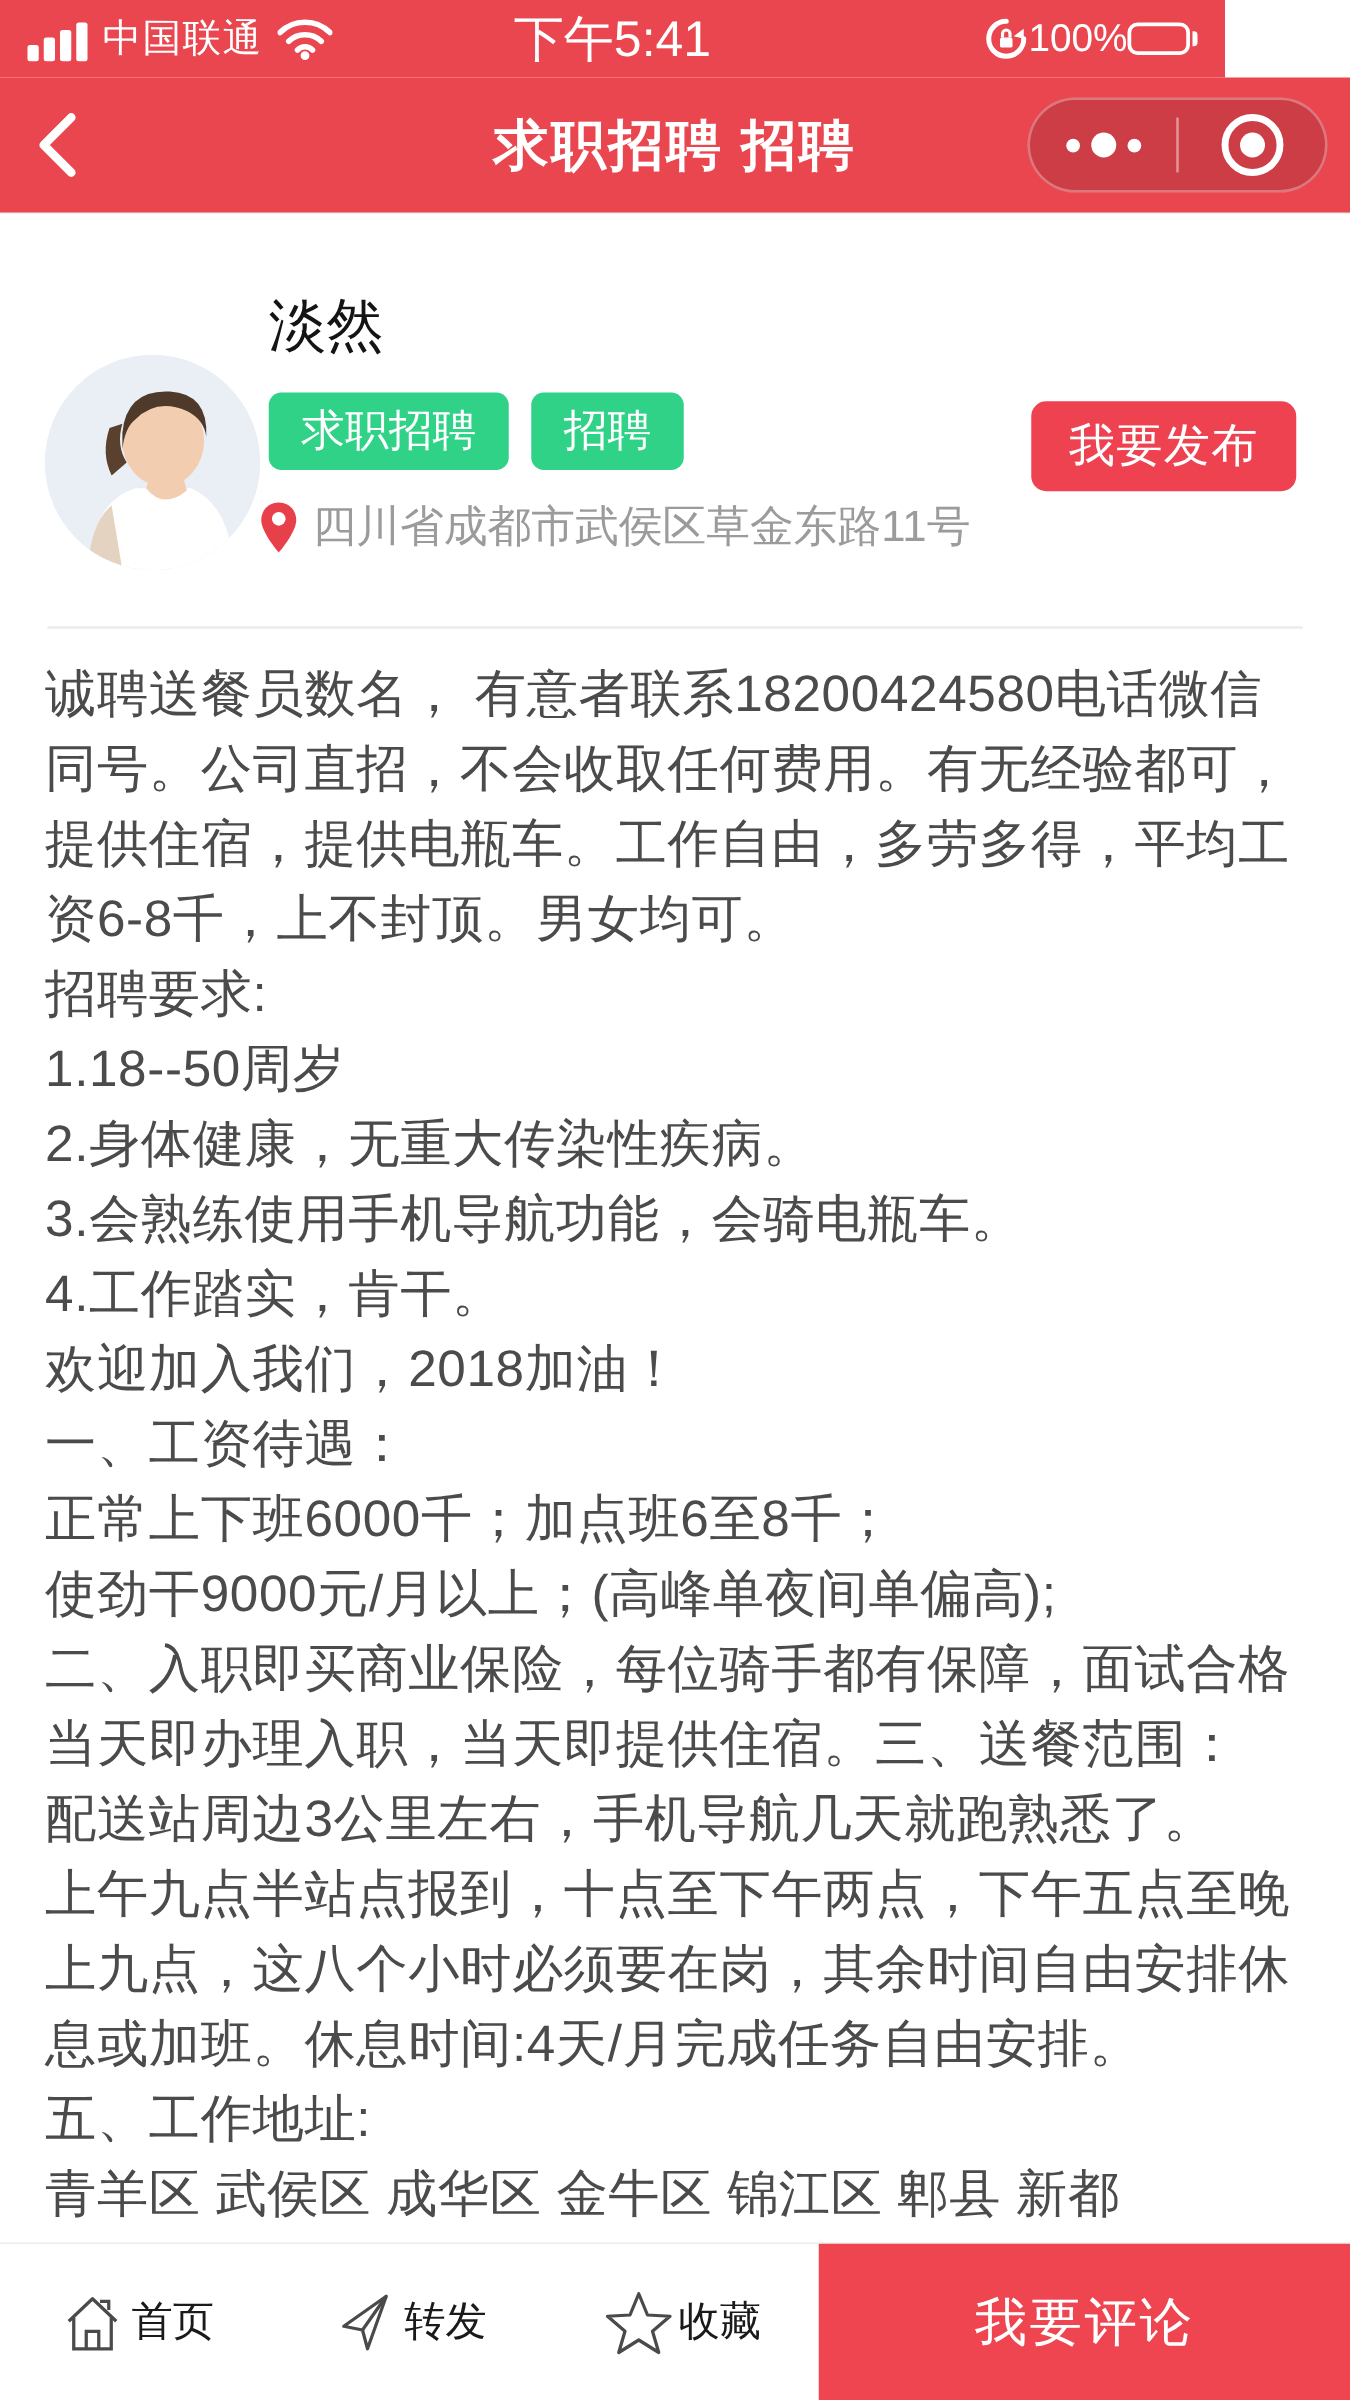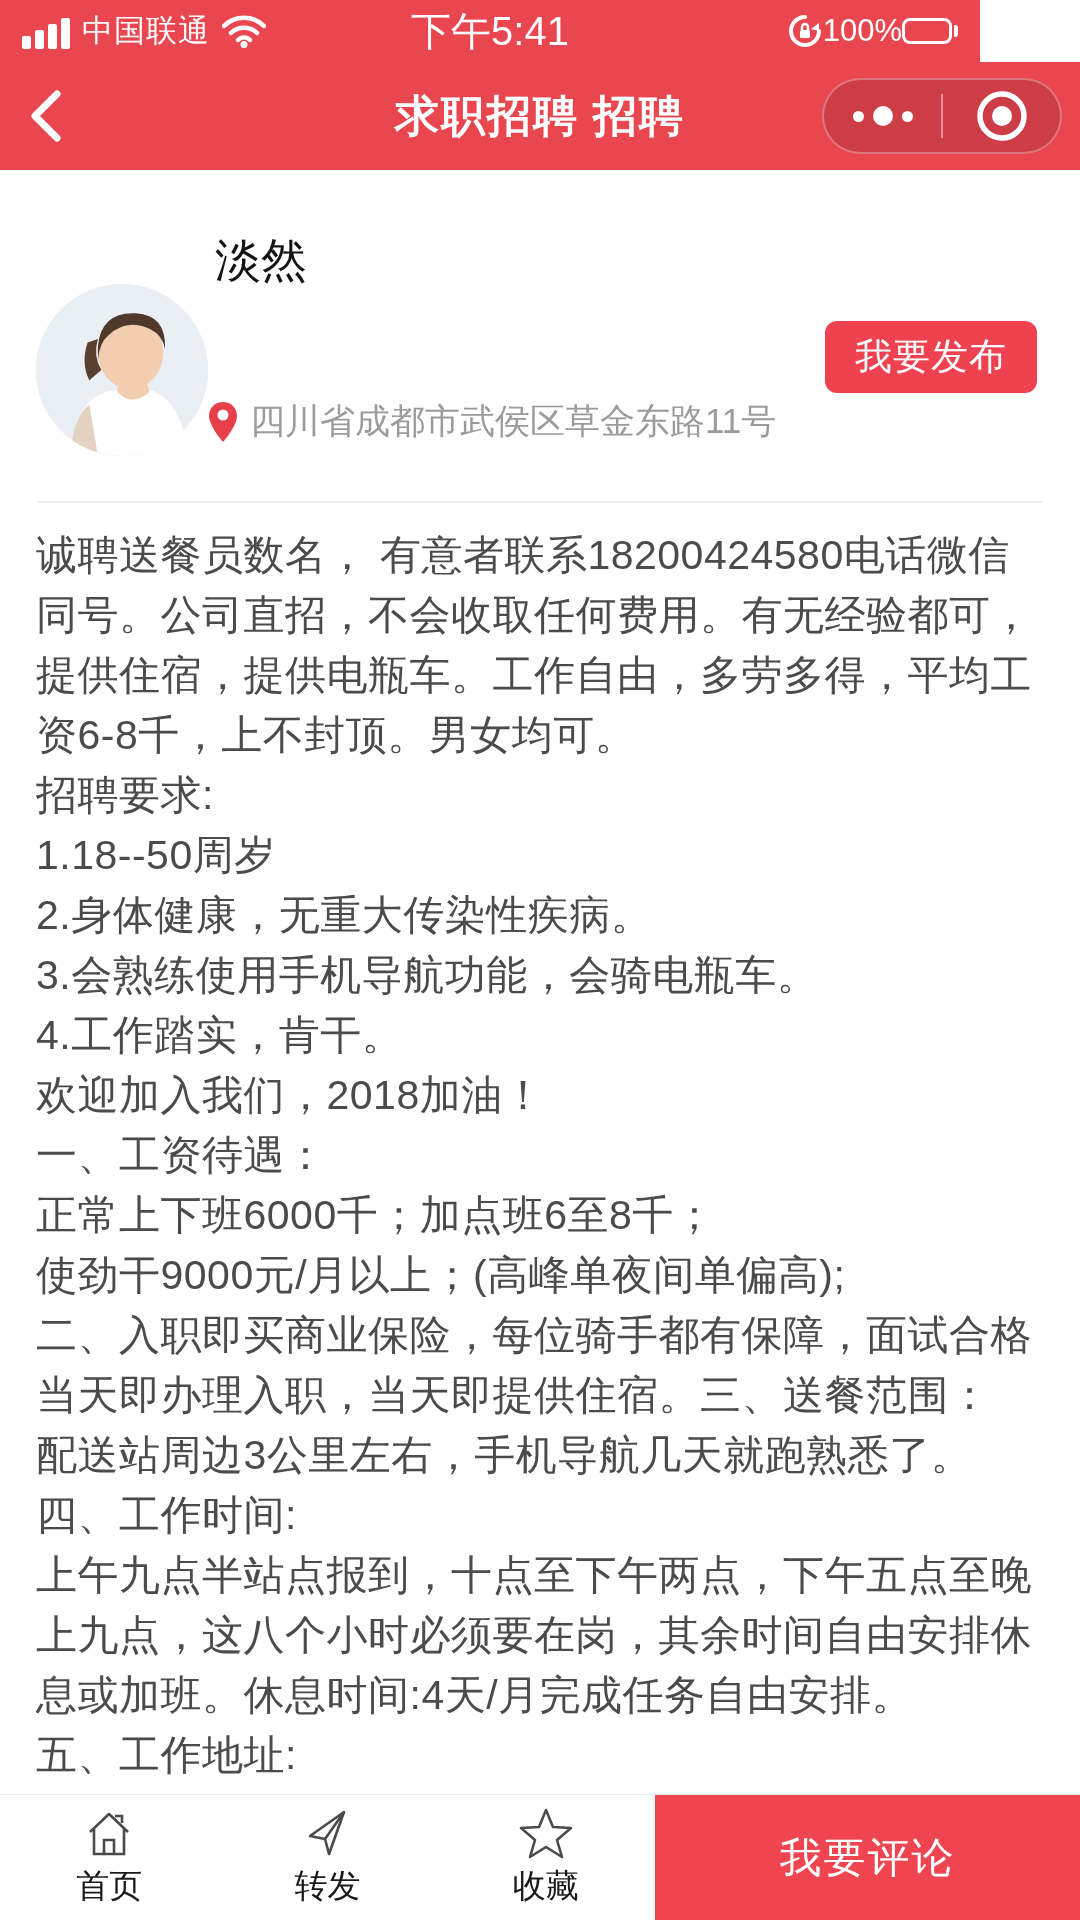--- a/index.html
+++ b/index.html
@@ -71,21 +71,21 @@
   }
   .divider{height:2px;background:#ececec;margin:0 38px;}
   .post{padding:22px 36px 0 36px;}
   .post p{margin:0;font-size:41px;line-height:60px;color:#4b4b4b;letter-spacing:0.5px;}
   
   .tab-bar{
     position:absolute;left:0;bottom:0;width:1080px;height:125px;background:#fff;
     display:flex;z-index:40;box-shadow:0 -1px 0 #e8e8e8;
   }
   .tabs{width:655px;display:flex;}
-  .tab{flex:1;display:flex;flex-direction:column;align-items:center;justify-content:center;gap:4px;}
+  .tab{flex:1;display:flex;flex-direction:row;align-items:center;justify-content:center;gap:4px;}
   .tab-label{font-size:33px;color:#1a1a1a;}
   .comment-btn{
     flex:1;background:#ef4550;color:#fff;font-size:42px;letter-spacing:2px;
     display:flex;align-items:center;justify-content:center;
   }
   svg{display:block;}
 </style>
 </head>
 <body>
 
@@ -158,20 +158,24 @@
         <rect width="100" height="100" fill="#e9eff4"></rect>
         <path d="M30 34 Q26 46 31 56 L38 50 Q33 42 36 32 Z" fill="#59402f"></path>
         <ellipse cx="55" cy="40" rx="19" ry="21" fill="#f3cdb0"></ellipse>
         <path d="M36 36 Q38 16 58 17 Q76 18 75 38 Q74 30 66 26 Q52 20 42 30 Q37 34 36 44 Z" fill="#4e392a"></path>
         <path d="M20 100 Q22 68 42 62 L68 62 Q86 70 88 100 Z" fill="#ffffff"></path>
         <path d="M20 100 Q21 78 31 70 L36 100 Z" fill="#e5d3c2"></path>
         <path d="M47 62 Q55 72 66 63 L64 56 L49 56 Z" fill="#f3cdb0"></path>
       </svg>
     </div>
     <div class="name">淡然</div>
+    <div class="tags">
+      <span class="tag">求职招聘</span>
+      <span class="tag">招聘</span>
+    </div>
     <div class="address">
       <svg width="30" height="42" viewBox="0 0 30 42">
         <path d="M15 1 C7 1 1 7 1 15 C1 25 15 41 15 41 C15 41 29 25 29 15 C29 7 23 1 15 1 Z" fill="#e8404a"></path>
         <circle cx="15" cy="14" r="5.5" fill="#fff"></circle>
       </svg>
       <span class="address-text">四川省成都市武侯区草金东路11号</span>
     </div>
     <div class="publish-btn">我要发布</div>
   </div>
 
@@ -183,21 +187,20 @@
     <p>1.18--50周岁</p>
     <p>2.身体健康，无重大传染性疾病。</p>
     <p>3.会熟练使用手机导航功能，会骑电瓶车。</p>
     <p>4.工作踏实，肯干。</p>
     <p>欢迎加入我们，2018加油！</p>
     <p>一、工资待遇：</p>
     <p>正常上下班6000千；加点班6至8千；</p>
     <p>使劲干9000元/月以上；(高峰单夜间单偏高);</p>
     <p>二、入职即买商业保险，每位骑手都有保障，面试合格当天即办理入职，当天即提供住宿。三、送餐范围：</p>
     <p>配送站周边3公里左右，手机导航几天就跑熟悉了。</p>
-    <p>四、工作时间:</p>
     <p>上午九点半站点报到，十点至下午两点，下午五点至晚上九点，这八个小时必须要在岗，其余时间自由安排休息或加班。休息时间:4天/月完成任务自由安排。</p>
     <p>五、工作地址:</p>
     <p>青羊区 武侯区 成华区 金牛区 锦江区 郫县 新都</p>
   </div>
 </div>
 
 <div class="tab-bar">
   <div class="tabs">
     <div class="tab">
       <svg width="54" height="54" viewBox="0 0 54 54">

